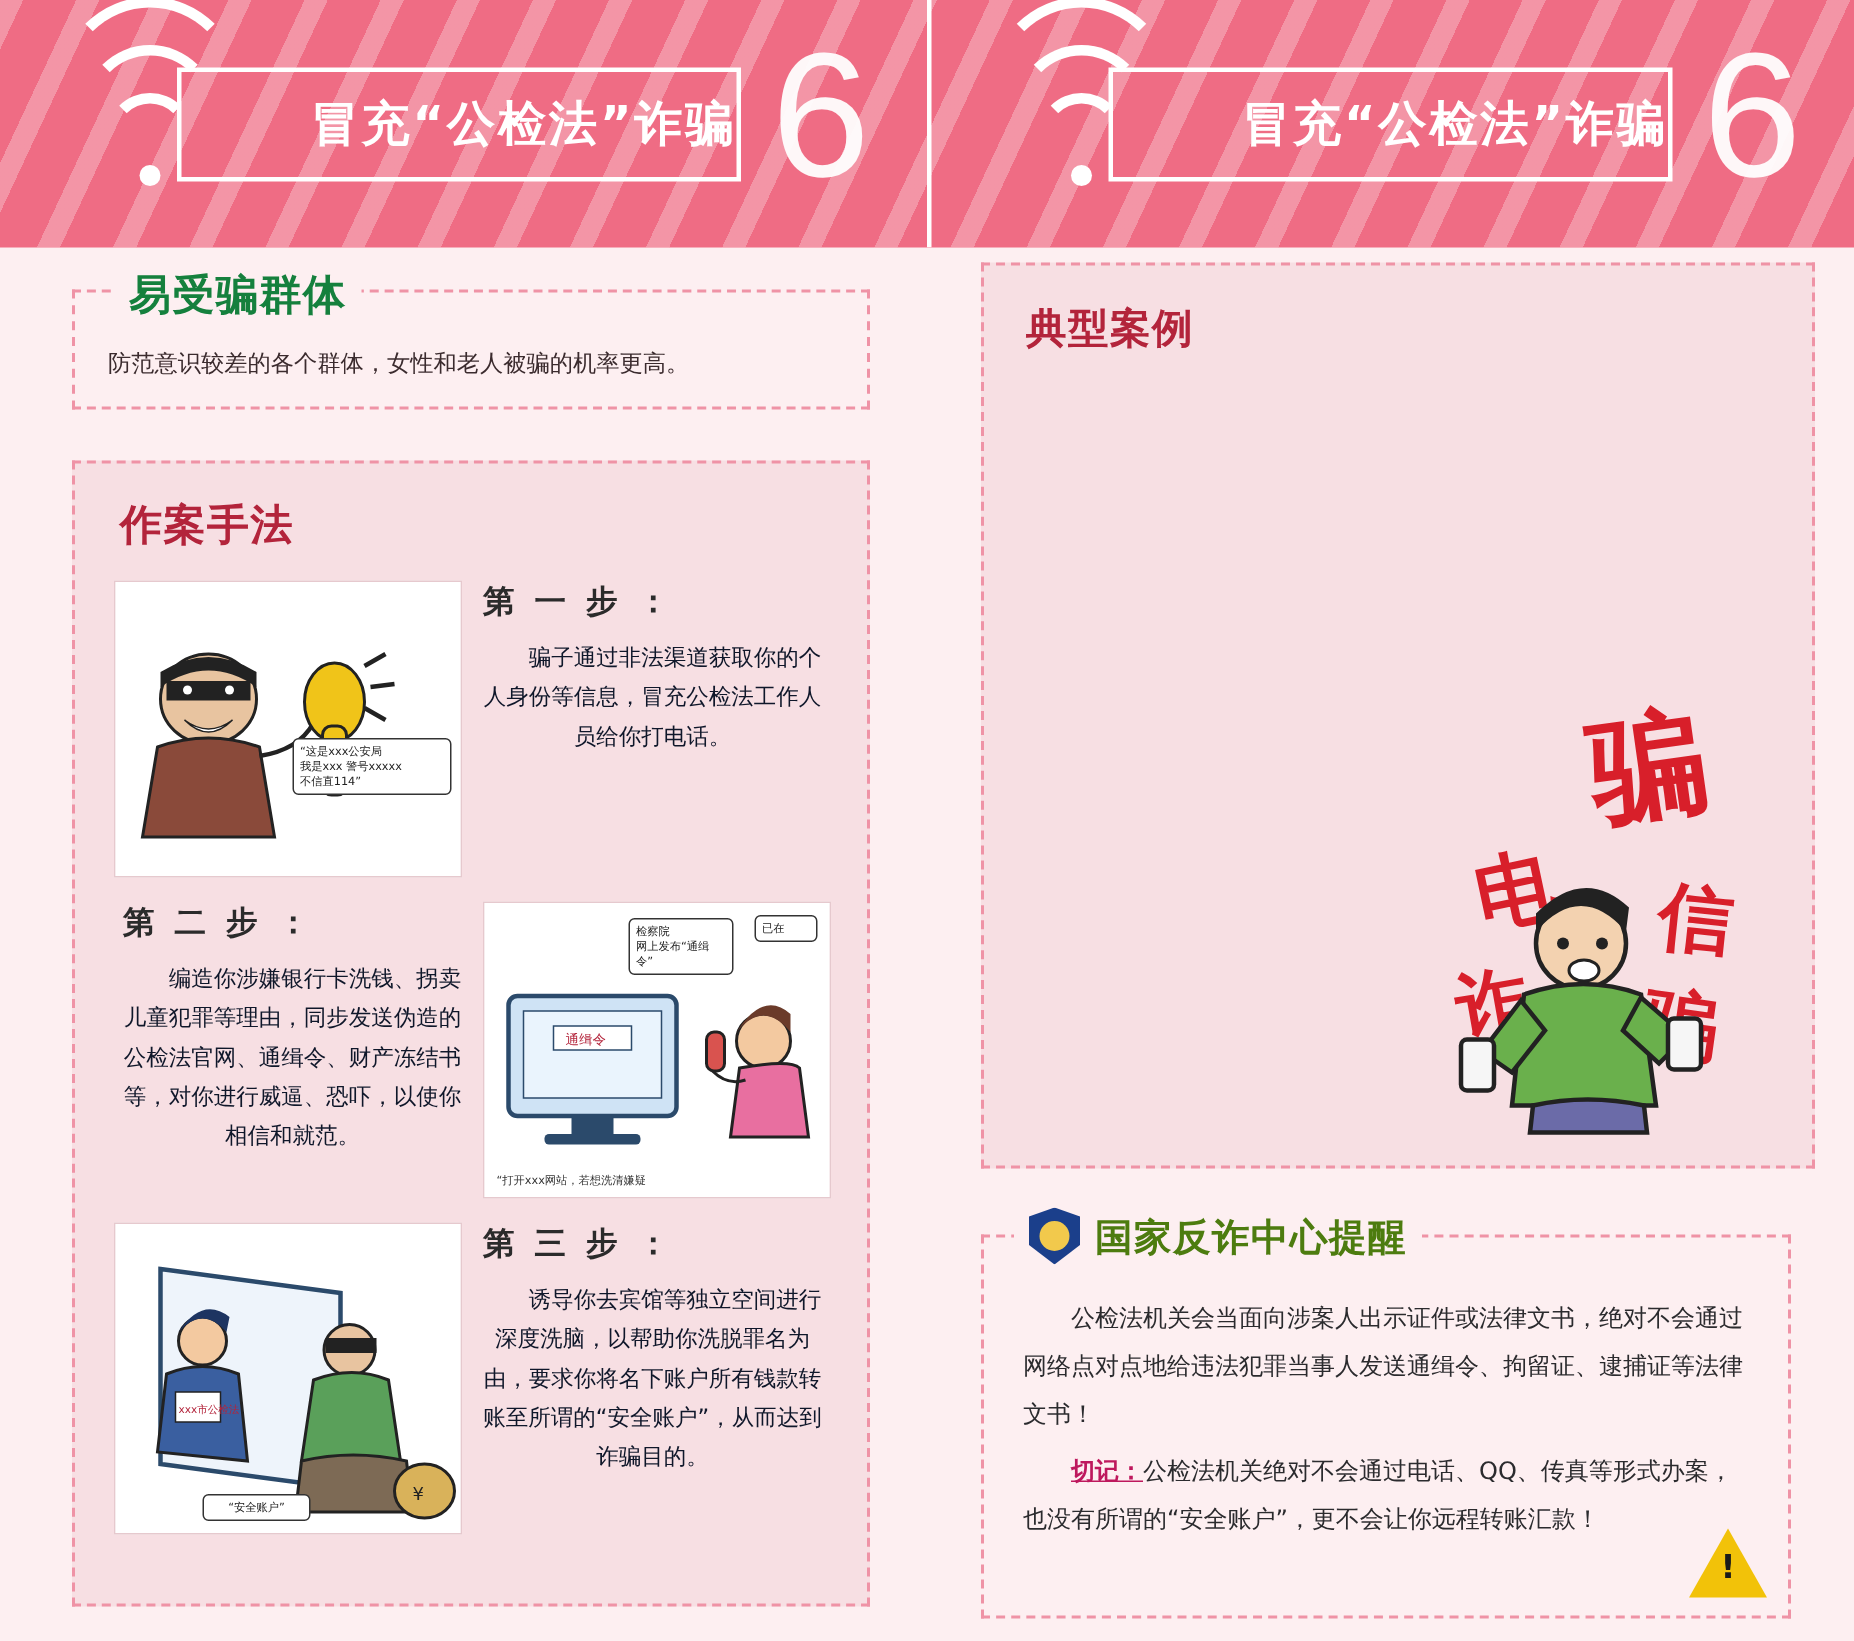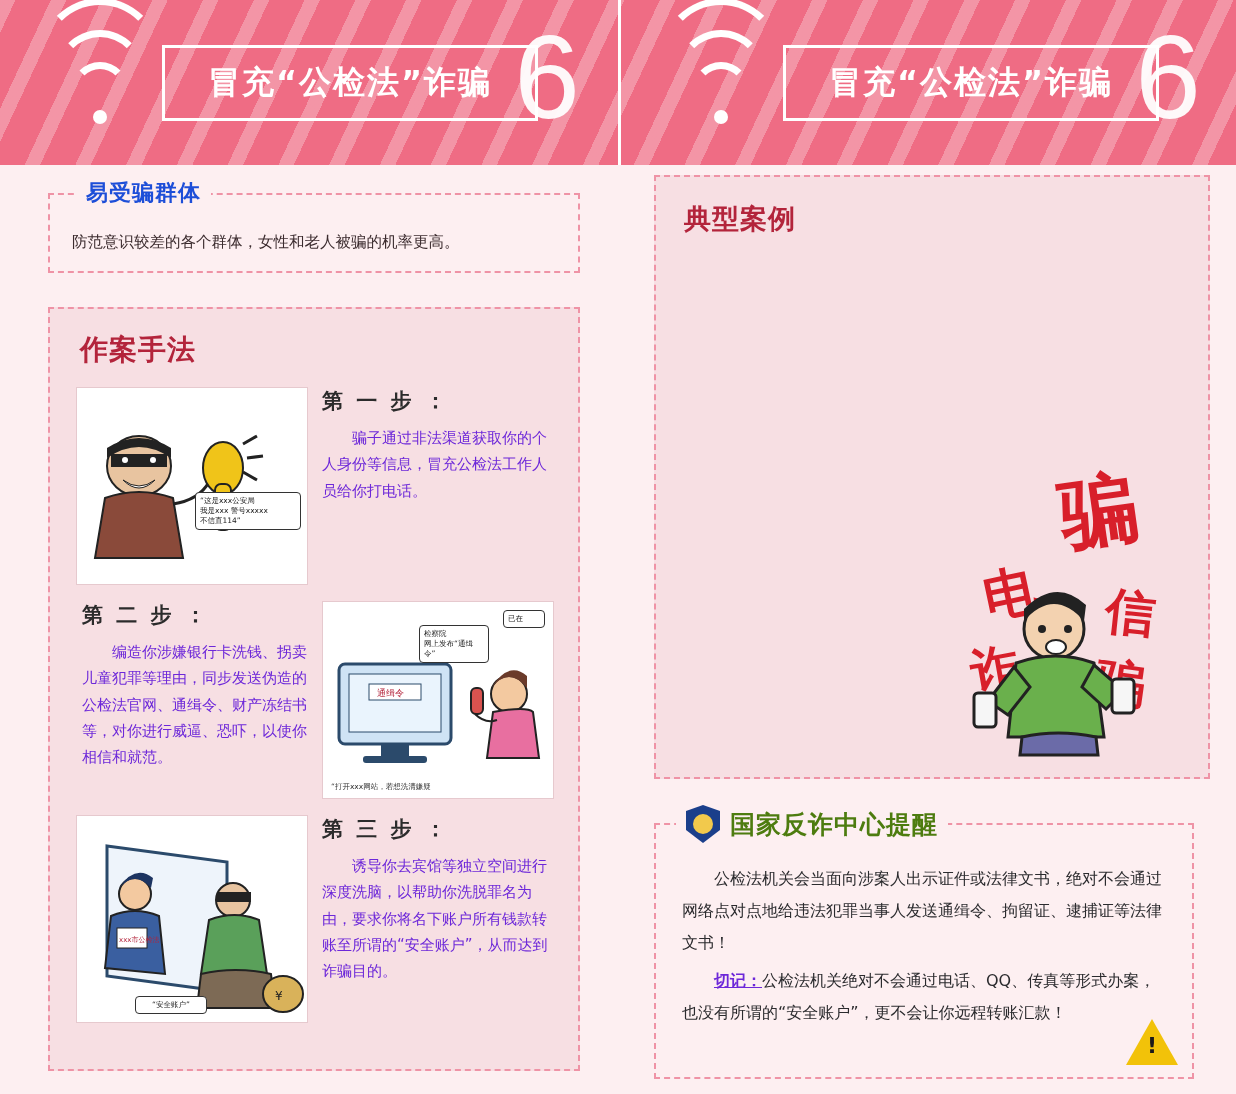--- a/index.html
+++ b/index.html
@@ -40,21 +40,21 @@
     border-radius:50%;
     transform:translateX(-50%);
   }
   .wifi i.a{width:14px;height:14px;bottom:0;border-width:0;background:#fff;border-radius:50%;}
   .wifi i.b{width:44px;height:44px;bottom:4px;}
   .wifi i.c{width:76px;height:76px;bottom:4px;}
   .wifi i.d{width:108px;height:108px;bottom:4px;}
   .title-box{
     position:absolute;left:118px;top:45px;width:370px;height:70px;
     border:3px solid #ffffff;
-    display:flex;align-items:center;justify-content:center;margin-left:44px;
+    display:flex;align-items:center;justify-content:flex-end;
   }
   .title-box span{
     color:#ffffff;font-size:32px;font-weight:bold;letter-spacing:2px;
     font-family:"DejaVu Sans","Liberation Sans",sans-serif;
   }
   .big-num{
     position:absolute;right:38px;top:18px;
     color:#ffffff;font-size:118px;line-height:118px;font-weight:300;
     font-family:"Liberation Sans",sans-serif;
     opacity:.95;
@@ -68,21 +68,21 @@
 
   .dashed-box{
     border:2px dashed #ef93a6;
     position:relative;
     background:transparent;
   }
   .sec-head{
     position:absolute;top:-17px;left:26px;
     background:#fdeff1;
     padding:0 10px;
-    color:#1d4ed8;font-weight:bold;font-size:22px;
+    color:#15803d;font-weight:bold;font-size:28px;
     letter-spacing:1px;
   }
   
   .box-vuln{
     margin:18px 0 0 18px;width:528px;height:76px;
   }
   .box-vuln p{
     margin:0;padding:36px 22px 0 22px;
     font-size:15.5px;color:#3b2b2e;line-height:1.5;
   }
@@ -103,21 +103,21 @@
   }
   .thumb.tall{height:206px;}
   .step-text{
     flex:1;padding:0 6px 0 14px;
   }
   .step.reverse .step-text{padding:0 14px 0 6px;}
   .step-title{
     font-size:21px;font-weight:bold;color:#2b2b2b;margin:0 0 10px 0;letter-spacing:3px;
   }
   .step-body{
-    font-size:15px;line-height:1.75;color:#6d28d9;margin:0;text-indent:2em;
+    font-size:15px;line-height:1.75;color:#0f172a;margin:0;text-indent:2em;text-align:center;
   }
   
   .box-case{
     width:540px;height:600px;background:#f7dfe3;border:2px dashed #ef93a6;
     position:relative;margin-left:14px;padding-left:12px;
   }
   .box-case .sec-head{
     position:absolute;top:24px;left:28px;background:transparent;
     font-size:27px;color:#b3243b;padding:0;
   }
@@ -146,21 +146,21 @@
     background:#f2c94c;display:block;
   }
   .tip-head span.t{
     color:#4d7c0f;font-weight:bold;font-size:25px;letter-spacing:1px;
   }
   .tip-body{
     position:absolute;top:38px;left:26px;width:484px;
     font-size:16px;line-height:2.0;color:#2b2b2e;
   }
   .tip-body p{margin:0 0 6px 0;text-indent:2em;}
-  .tip-body .jiji{font-weight:bold;color:#6d28d9;text-decoration:underline;}
+  .tip-body .jiji{font-weight:bold;color:#be185d;text-decoration:underline;}
   .warn{
     position:absolute;right:14px;bottom:12px;width:52px;height:46px;
   }
   .warn .tri{
     width:0;height:0;border-left:26px solid transparent;border-right:26px solid transparent;
     border-bottom:46px solid #f2c209;
   }
   .warn .bang{
     position:absolute;left:50%;top:16px;transform:translateX(-50%);
     color:#1a1a1a;font-weight:bold;font-size:22px;line-height:22px;
@@ -261,21 +261,21 @@
               <rect x="46" y="82" width="52" height="16" fill="#fff" stroke="#2b4a6b"></rect>
               <rect x="58" y="142" width="28" height="12" fill="#2b4a6b"></rect>
               <rect x="40" y="154" width="64" height="7" rx="3" fill="#2b4a6b"></rect>
               <text x="54" y="94" font-size="9" fill="#b3243b">通缉令</text>
               <circle cx="186" cy="92" r="18" fill="#f3c9a0" stroke="#222" stroke-width="2"></circle>
               <path d="M168 86 q18 -22 36 0 l0 -12 q-18 -16 -36 12z" fill="#6b3b2a"></path>
               <path d="M170 110 q34 -6 40 0 l6 46 l-52 0 z" fill="#e86fa0" stroke="#222" stroke-width="2"></path>
               <rect x="148" y="86" width="12" height="26" rx="5" fill="#d9534f" stroke="#222" stroke-width="2"></rect>
               <path d="M152 112 q10 10 22 6" stroke="#222" stroke-width="2" fill="none"></path>
             </svg>
-            <div class="bub" style="left:96px;top:23px;width:60px;">
+            <div class="bub" style="left:96px;top:10px;width:60px;">
               <span>检察院</span><br>
               <span>网上发布“通缉令”</span>
             </div>
             <div class="bub" style="right:8px;top:8px;width:32px;">
               <span>已在</span>
             </div>
             <div class="cap">“打开xxx网站，若想洗清嫌疑</div>
           </div>
           <div class="step-text">
             <p class="step-title">第 二 步 ：</p>

